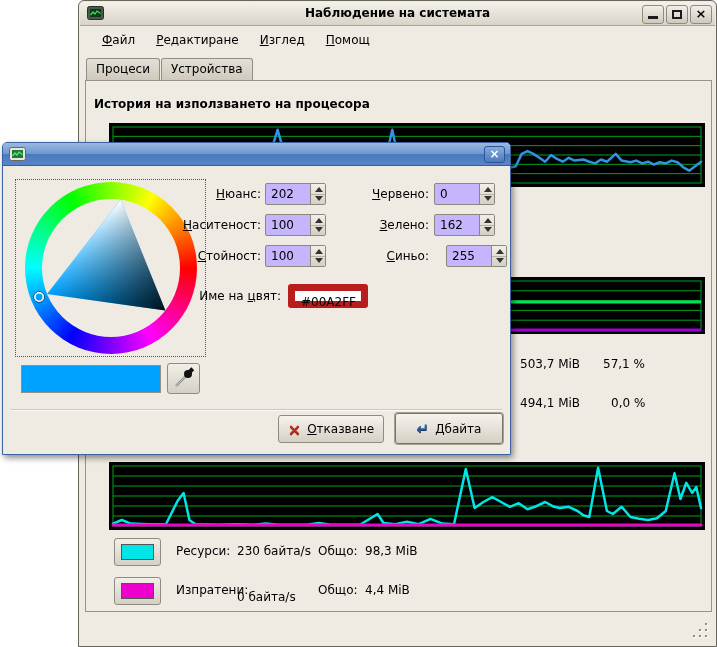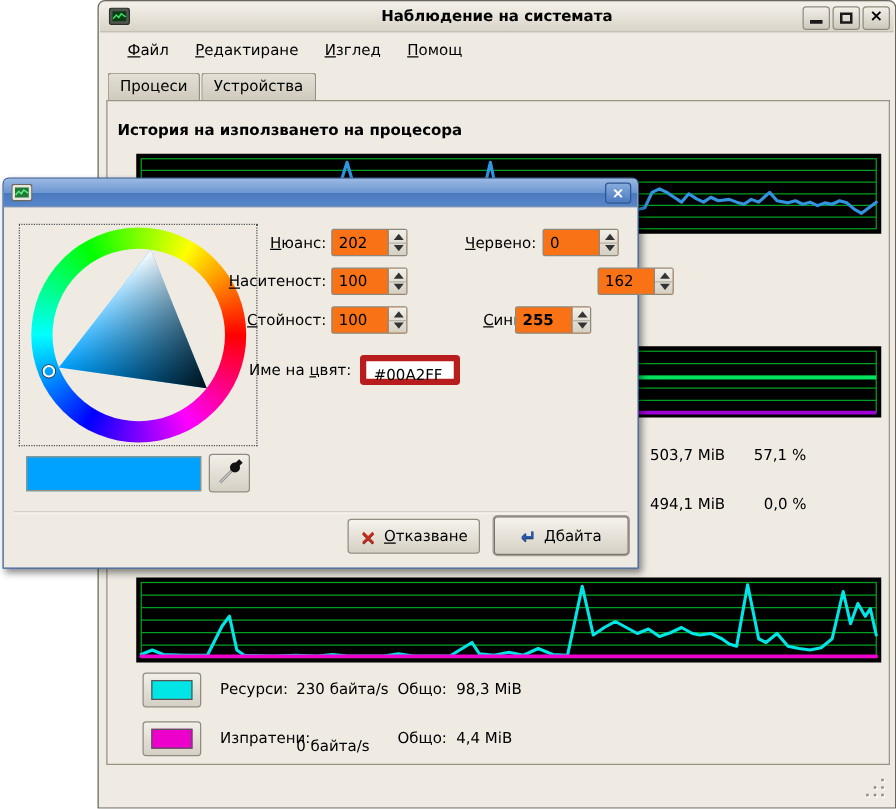--- a/index.html
+++ b/index.html
@@ -66,30 +66,30 @@
                      #ff00ff 150deg, #0000ff 210deg, #00ffff 270deg, #00ff00 330deg, #80ff00 360deg); }
   .wheel-hole { position:absolute; left:17px; top:17px; right:17px; bottom:17px; border-radius:50%; background:#EFEBE3; }
   .wheel-svg { position:absolute; left:22px; top:39px; }
 
   .preview-swatch { position:absolute; left:18px; top:222px; width:140px; height:28px;
                     border:1px solid #93907F; }
   .picker-btn { position:absolute; left:164px; top:220px; width:33px; height:31px;
                 background:linear-gradient(#F2EFE8,#D5D0C4); border:1px solid #8F8B80; border-radius:3px; }
 
   .lbl { position:absolute; height:22px; line-height:22px; text-align:right; }
-  .spin { position:absolute; width:61px; height:22px; background:#f97316; border:1px solid #8C887C; border-radius:2px; }
+  .spin { position:absolute; width:61px; height:22px; background:#c4b5fd; border:1px solid #8C887C; border-radius:2px; }
   .spin-val { position:absolute; left:5px; top:0; line-height:20px; }
   .spin-arrows { position:absolute; right:0; top:0; bottom:0; width:15px;
                  background:linear-gradient(#F2EFE8,#D5D0C4); border-left:1px solid #8C887C; }
   .arr-up, .arr-dn { position:absolute; left:4px; width:0; height:0; border-left:4px solid transparent; border-right:4px solid transparent; }
   .arr-up { top:3px; border-bottom:5px solid #333; }
   .arr-dn { bottom:3px; border-top:5px solid #333; }
   .spin-arrows .mid { position:absolute; left:0; right:0; top:50%; height:1px; background:#B5B1A5; }
 
-  .field { position:absolute; background:#fff; border:5px solid #b91c1c; border-radius:3px;
+  .field { position:absolute; background:#fff; border:7px solid #b91c1c; border-radius:3px;
            line-height:22px; padding-left:6px; }
 
   .sep { position:absolute; left:8px; right:8px; top:266px; height:2px;
          border-top:1px solid #CDC8BC; border-bottom:1px solid #FBF9F5; }
 
   .btn { position:absolute; background:linear-gradient(#F6F3ED,#D5D0C4); border:1px solid #8F8B80;
          border-radius:3px; display:flex; align-items:center; justify-content:center; gap:6px; }
   .btn.focus { box-shadow:0 0 0 1px #A5A195; border:1px solid #77736A; }
   .icon-x { color:#C22E1F; font-weight:bold; font-size:16px; text-shadow:0 1px 0 #7E1A10; }
   .icon-ret { color:#2A5AA8; font-weight:bold; font-size:15px; text-shadow:0 1px 0 #18345F; }
@@ -275,30 +275,31 @@
 
     <div class="lbl" style="left:340px; top:40px;  width:86px;"><span class="accel">Ч</span><span>ервено:</span></div>
     <div class="spin" style="left:431px; top:40px;">
       <span class="spin-val">0</span>
       <span class="spin-arrows">
           <span class="arr-up"></span>
           <span class="mid"></span>
           <span class="arr-dn"></span>
         </span>
     </div>
-    <div class="spin" style="left:431px; top:71px;margin-left:44px;">
+    <div class="lbl" style="left:340px; top:71px;  width:86px;"><span class="accel">З</span><span>елено:</span></div>
+    <div class="spin" style="left:431px; top:71px;">
       <span class="spin-val">162</span>
       <span class="spin-arrows">
           <span class="arr-up"></span>
           <span class="mid"></span>
           <span class="arr-dn"></span>
         </span>
     </div>
     <div class="lbl" style="left:340px; top:102px; width:86px;"><span class="accel">С</span><span>иньо:</span></div>
-    <div class="spin" style="left:409px; top:102px;font-weight:bold;">
+    <div class="spin" style="left:443px; top:102px;">
       <span class="spin-val">255</span>
       <span class="spin-arrows">
           <span class="arr-up"></span>
           <span class="mid"></span>
           <span class="arr-dn"></span>
         </span>
     </div>
 
     <div class="lbl" style="left:150px; top:142px; width:128px;"><span>Име на </span><span class="accel">ц</span><span>вят:</span></div>
     <div class="field" style="left:285px; top:141px; width:80px; height:24px;">#00A2FF</div>

